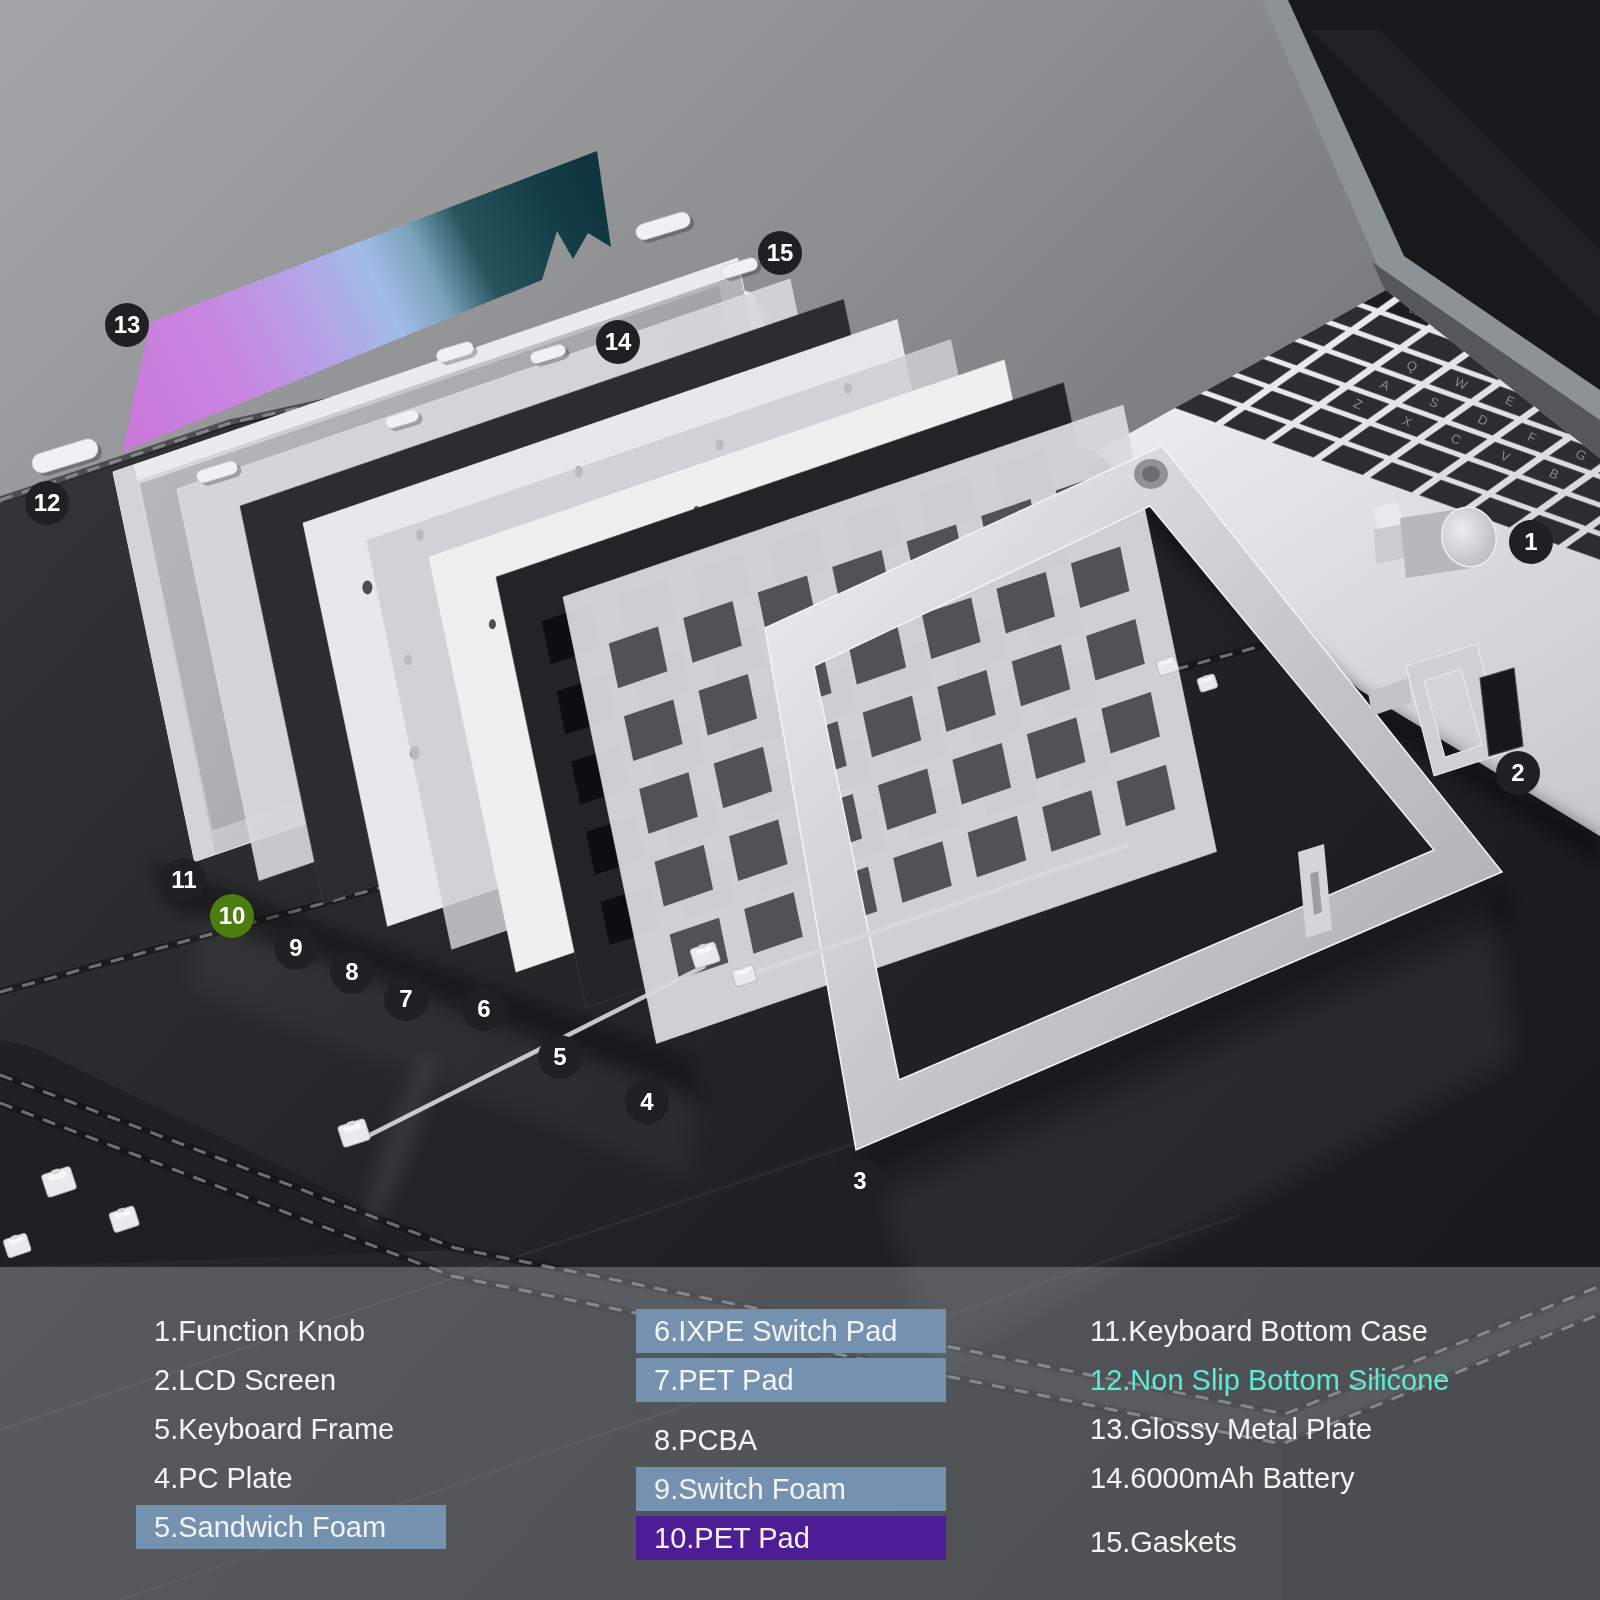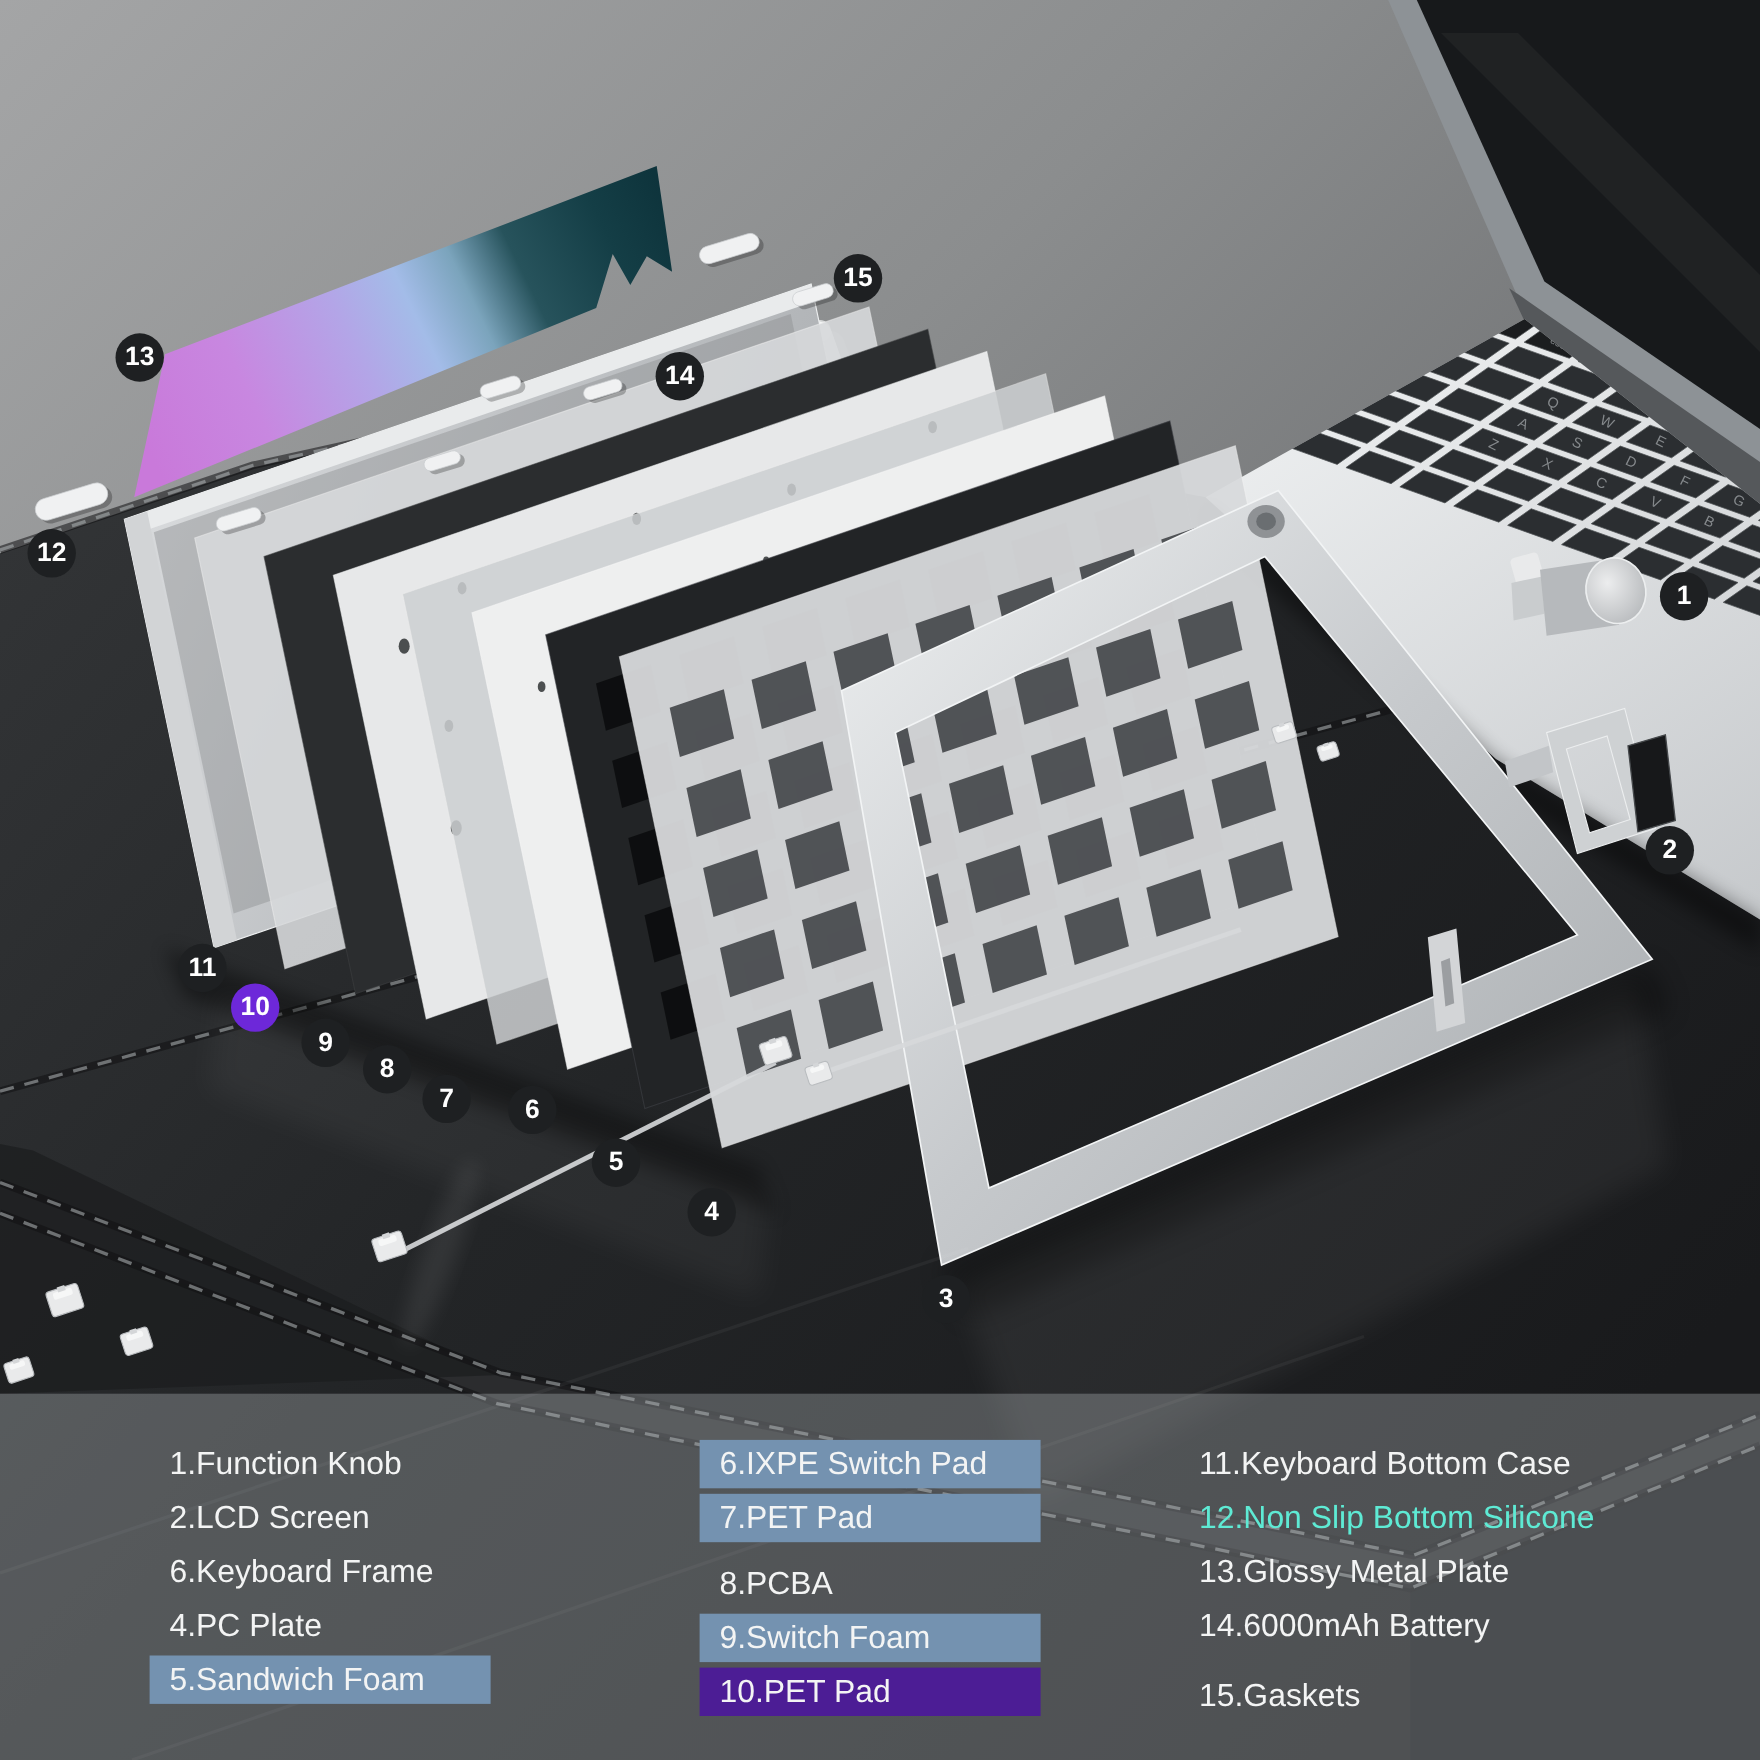--- a/index.html
+++ b/index.html
@@ -440,21 +440,21 @@
           <rect x="720" y="261.5" width="38" height="13" rx="6.5" fill="#f0f1f2" stroke="#c9cccf" stroke-width=".6"></rect>
         </g>
       </g>
     <rect x="0" y="1267" width="1600" height="333" fill="#b0b4b7" opacity="0.36"></rect>
   </svg>
 
   <div id="legend">
       <div class="legend-col" style="left: 136px;">
         <div class="legend-item" style="color: rgb(243, 244, 244);">1.Function Knob</div>
         <div class="legend-item" style="color: rgb(243, 244, 244);">2.LCD Screen</div>
-        <div class="legend-item" style="color: rgb(243, 244, 244);">6.Keyboard Frame</div>
+        <div class="legend-item" style="color: rgb(243, 244, 244);">5.Keyboard Frame</div>
         <div class="legend-item" style="color: rgb(243, 244, 244);">4.PC Plate</div>
         <div class="legend-item hl" style="background: rgb(116, 146, 176); color: rgb(243, 244, 244);">5.Sandwich Foam</div>
       </div>
       <div class="legend-col" style="left: 636px;">
         <div class="legend-item hl" style="background: rgb(116, 146, 176); color: rgb(243, 244, 244);">6.IXPE Switch Pad</div>
         <div class="legend-item hl" style="background: rgb(116, 146, 176); color: rgb(243, 244, 244);">7.PET Pad</div>
         <div class="legend-item" style="color: rgb(243, 244, 244); margin-top: 16px;">8.PCBA</div>
         <div class="legend-item hl" style="background: rgb(116, 146, 176); color: rgb(243, 244, 244);">9.Switch Foam</div>
         <div class="legend-item hl" style="background: #4c1d95; color: rgb(243, 244, 244);">10.PET Pad</div>
       </div>
@@ -469,20 +469,20 @@
   <div id="badges">
       <div class="badge" title="Function Knob" style="left: 1509px; top: 520px; background: rgb(30, 32, 34);">1</div>
       <div class="badge" title="LCD Screen" style="left: 1496px; top: 751px; background: rgb(30, 32, 34);">2</div>
       <div class="badge" title="Keyboard Frame" style="left: 838px; top: 1159px; background: rgb(30, 32, 34);">3</div>
       <div class="badge" title="PC Plate" style="left: 625px; top: 1080px; background: rgb(30, 32, 34);">4</div>
       <div class="badge" title="Sandwich Foam" style="left: 538px; top: 1035px; background: rgb(30, 32, 34);">5</div>
       <div class="badge" title="IXPE Switch Pad" style="left: 462px; top: 987px; background: rgb(30, 32, 34);">6</div>
       <div class="badge" title="PET Pad" style="left: 384px; top: 977px; background: rgb(30, 32, 34);">7</div>
       <div class="badge" title="PCBA" style="left: 330px; top: 950px; background: rgb(30, 32, 34);">8</div>
       <div class="badge" title="Switch Foam" style="left: 274px; top: 926px; background: rgb(30, 32, 34);">9</div>
-      <div class="badge" title="PET Pad" style="left: 210px; top: 894px; background: #6d28d9;">10</div>
+      <div class="badge" title="PET Pad" style="left: 210px; top: 894px; background: #4d7c0f;">10</div>
       <div class="badge" title="Keyboard Bottom Case" style="left: 162px; top: 858px; background: rgb(30, 32, 34);">11</div>
       <div class="badge" title="Non Slip Bottom Silicone" style="left: 25px; top: 481px; background: rgb(30, 32, 34);">12</div>
       <div class="badge" title="Glossy Metal Plate" style="left: 105px; top: 303px; background: rgb(30, 32, 34);">13</div>
       <div class="badge" title="6000mAh Battery" style="left: 596px; top: 320px; background: rgb(30, 32, 34);">14</div>
       <div class="badge" title="Gaskets" style="left: 758px; top: 231px; background: rgb(30, 32, 34);">15</div>
     </div>
 </div>
 
 </body></html>

